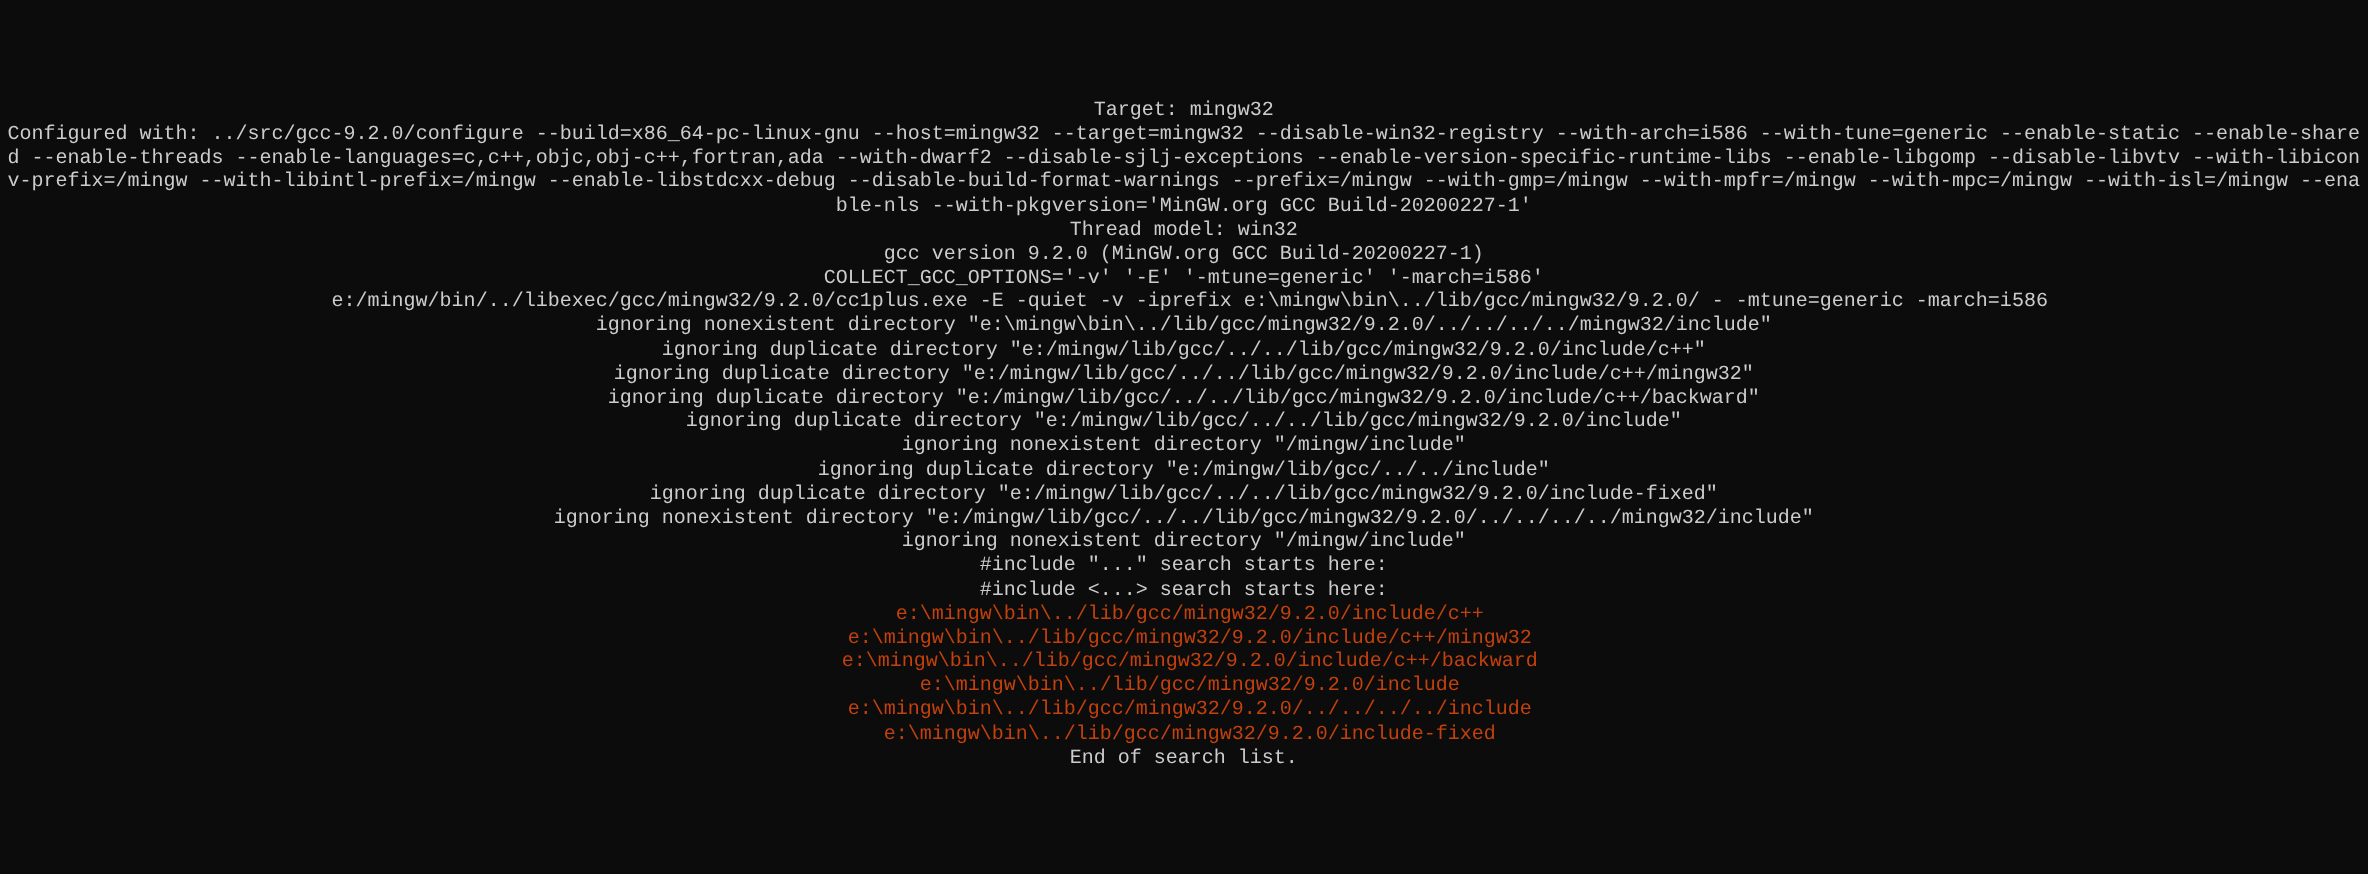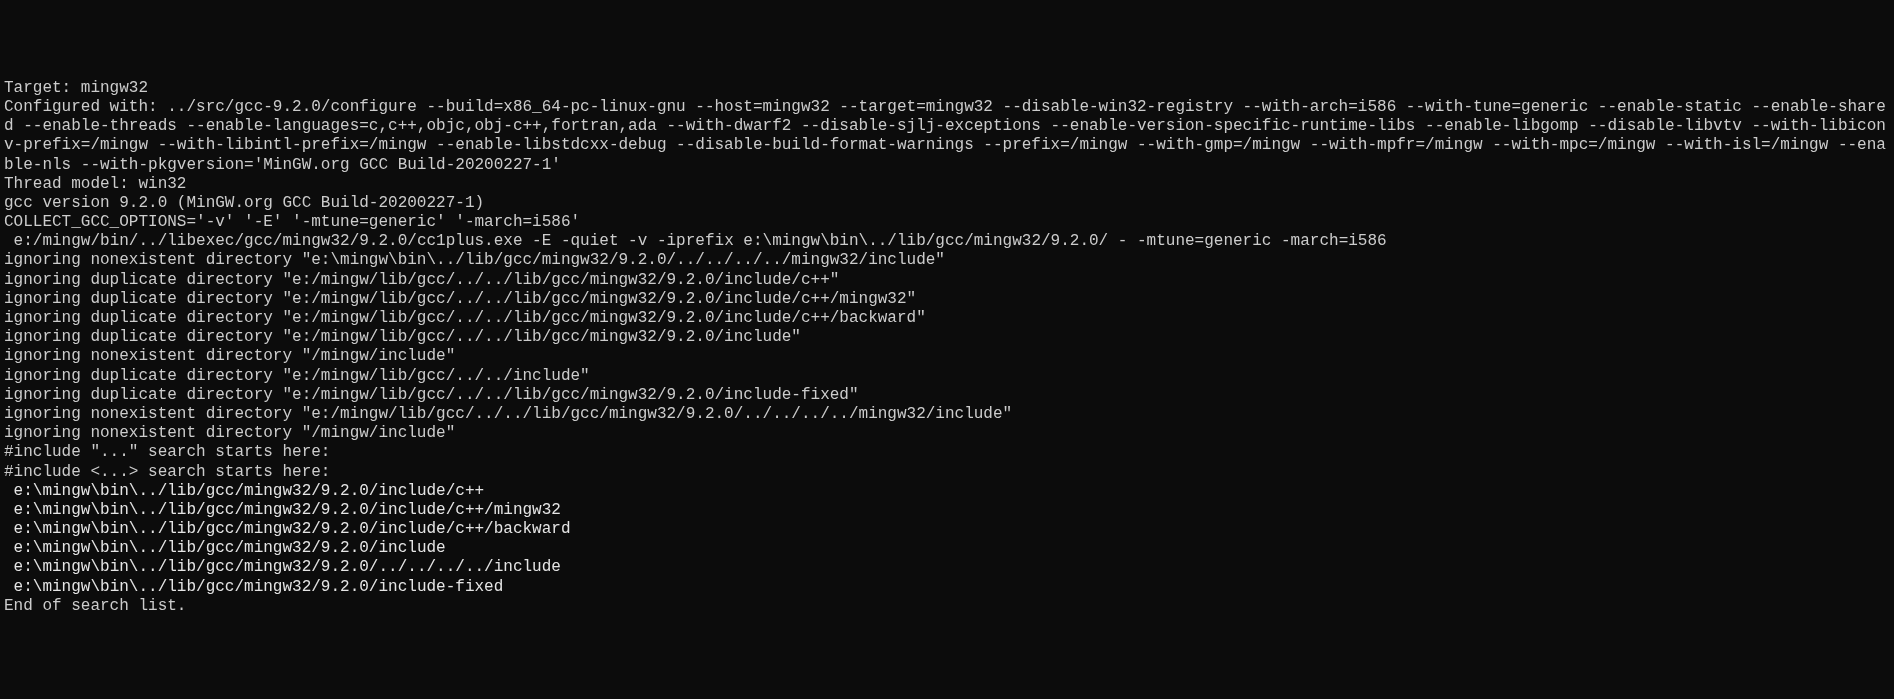--- a/index.html
+++ b/index.html
@@ -15,26 +15,27 @@
       line-height: 1.2;
       padding: 2px 4px;
       width: 1894px;
       height: 699px;
       overflow: hidden;
       white-space: pre-wrap;
       word-break: break-all;
     }
     .terminal {
       width: 100%;
+      text-align: center;
     }
     .line {
       display: block;
     }
     .highlight {
-      color: #e5e5e5;
+      color: #c2410c;
     }
   </style>
 </head>
 <body>
 
 
 
 <div class="terminal" id="terminal-container"><span class="line">Target: mingw32</span><span class="line">Configured with: ../src/gcc-9.2.0/configure --build=x86_64-pc-linux-gnu --host=mingw32 --target=mingw32 --disable-win32-registry --with-arch=i586 --with-tune=generic --enable-static --enable-shared --enable-threads --enable-languages=c,c++,objc,obj-c++,fortran,ada --with-dwarf2 --disable-sjlj-exceptions --enable-version-specific-runtime-libs --enable-libgomp --disable-libvtv --with-libiconv-prefix=/mingw --with-libintl-prefix=/mingw --enable-libstdcxx-debug --disable-build-format-warnings --prefix=/mingw --with-gmp=/mingw --with-mpfr=/mingw --with-mpc=/mingw --with-isl=/mingw --enable-nls --with-pkgversion='MinGW.org GCC Build-20200227-1'</span><span class="line">Thread model: win32</span><span class="line">gcc version 9.2.0 (MinGW.org GCC Build-20200227-1)</span><span class="line">COLLECT_GCC_OPTIONS='-v' '-E' '-mtune=generic' '-march=i586'</span><span class="line"> e:/mingw/bin/../libexec/gcc/mingw32/9.2.0/cc1plus.exe -E -quiet -v -iprefix e:\mingw\bin\../lib/gcc/mingw32/9.2.0/ - -mtune=generic -march=i586</span><span class="line">ignoring nonexistent directory "e:\mingw\bin\../lib/gcc/mingw32/9.2.0/../../../../mingw32/include"</span><span class="line">ignoring duplicate directory "e:/mingw/lib/gcc/../../lib/gcc/mingw32/9.2.0/include/c++"</span><span class="line">ignoring duplicate directory "e:/mingw/lib/gcc/../../lib/gcc/mingw32/9.2.0/include/c++/mingw32"</span><span class="line">ignoring duplicate directory "e:/mingw/lib/gcc/../../lib/gcc/mingw32/9.2.0/include/c++/backward"</span><span class="line">ignoring duplicate directory "e:/mingw/lib/gcc/../../lib/gcc/mingw32/9.2.0/include"</span><span class="line">ignoring nonexistent directory "/mingw/include"</span><span class="line">ignoring duplicate directory "e:/mingw/lib/gcc/../../include"</span><span class="line">ignoring duplicate directory "e:/mingw/lib/gcc/../../lib/gcc/mingw32/9.2.0/include-fixed"</span><span class="line">ignoring nonexistent directory "e:/mingw/lib/gcc/../../lib/gcc/mingw32/9.2.0/../../../../mingw32/include"</span><span class="line">ignoring nonexistent directory "/mingw/include"</span><span class="line">#include "..." search starts here:</span><span class="line">#include &lt;...&gt; search starts here:</span><span class="line highlight"> e:\mingw\bin\../lib/gcc/mingw32/9.2.0/include/c++</span><span class="line highlight"> e:\mingw\bin\../lib/gcc/mingw32/9.2.0/include/c++/mingw32</span><span class="line highlight"> e:\mingw\bin\../lib/gcc/mingw32/9.2.0/include/c++/backward</span><span class="line highlight"> e:\mingw\bin\../lib/gcc/mingw32/9.2.0/include</span><span class="line highlight"> e:\mingw\bin\../lib/gcc/mingw32/9.2.0/../../../../include</span><span class="line highlight"> e:\mingw\bin\../lib/gcc/mingw32/9.2.0/include-fixed</span><span class="line">End of search list.</span></div>
 
 

